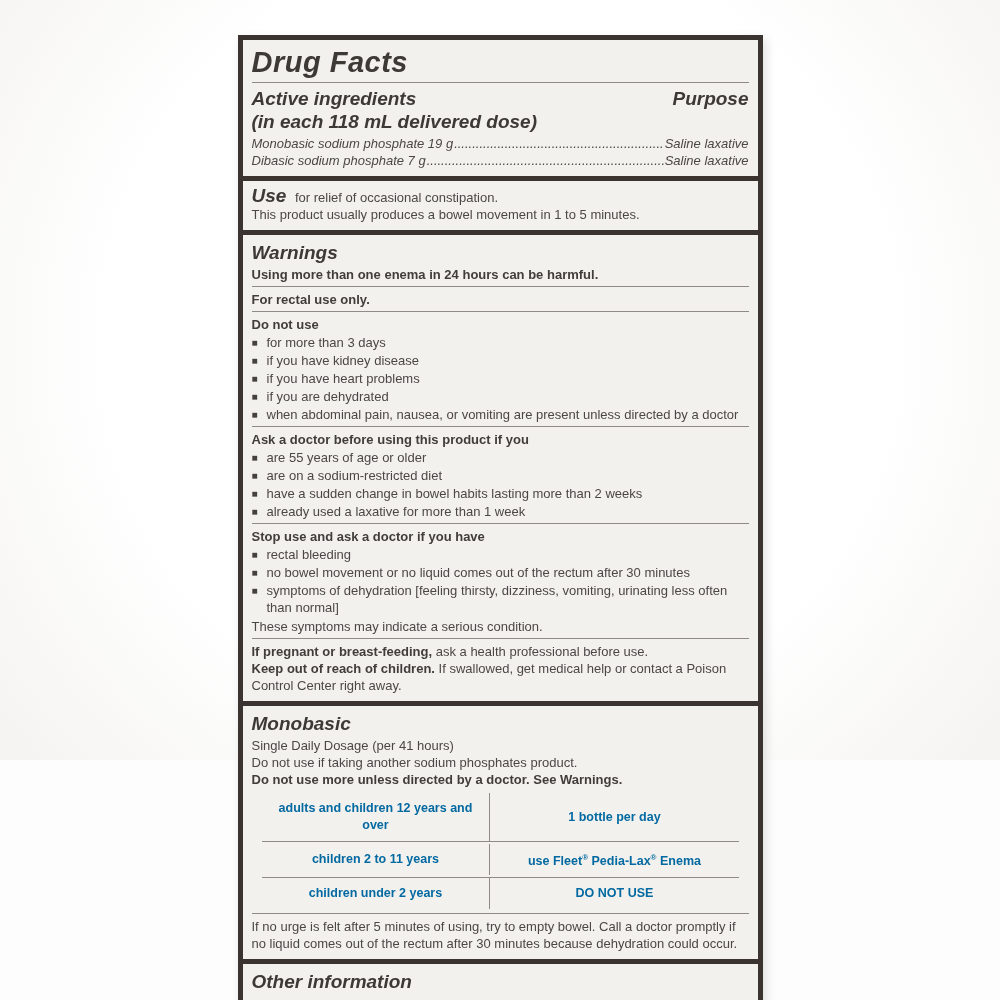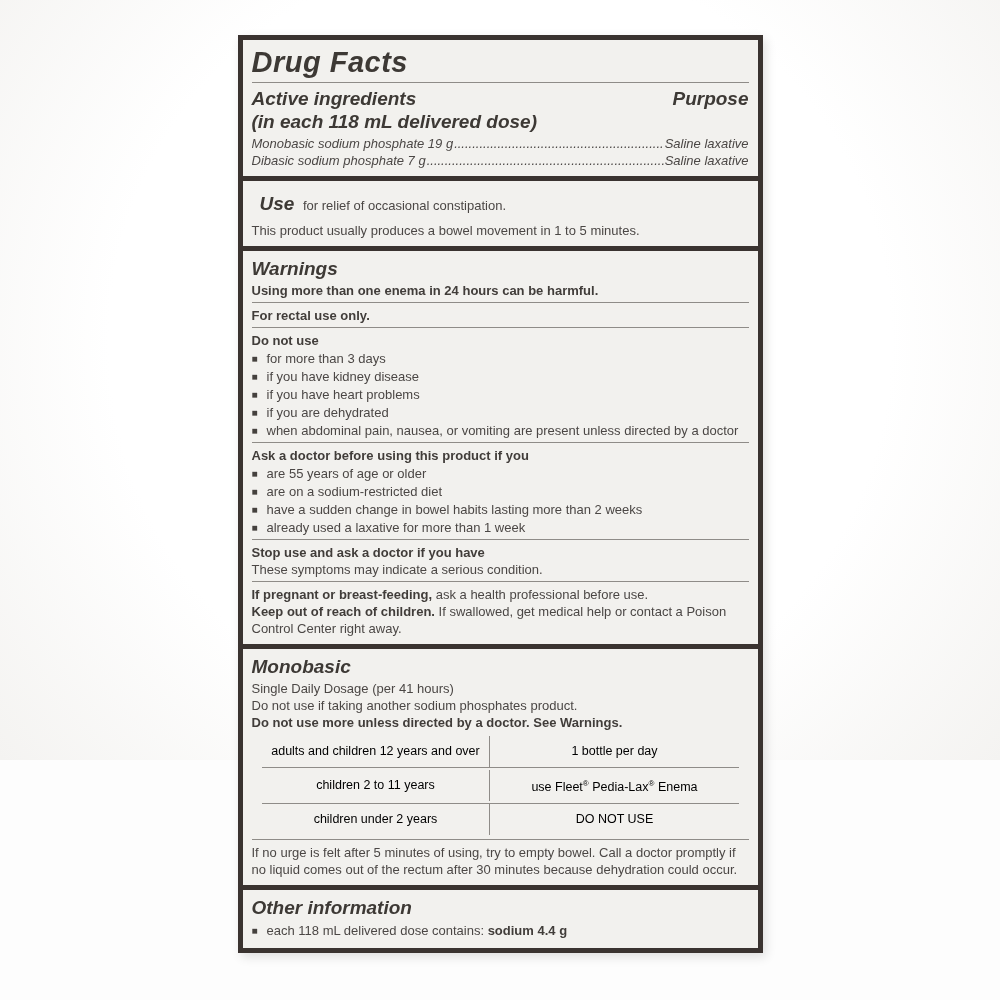--- a/index.html
+++ b/index.html
@@ -72,21 +72,21 @@
     align-items: baseline;
     white-space: nowrap;
     font-style: italic;
   }
   .leader {
     flex: 1;
     overflow: hidden;
     white-space: nowrap;
     margin: 0 1px;
   }
-  .inline-head-row { margin: 8px; }
+  .inline-head-row { margin: 0; }
   .inline-head {
     font-size: 19px;
     font-style: italic;
     font-weight: bold;
     color: #3d3935;
     margin-right: 5px;
   }
   .bold-line { font-weight: bold; color: #413d3a; }
   p { margin: 0; }
   ul.square-list {
@@ -102,23 +102,23 @@
   ul.square-list li::before {
     content: "■";
     position: absolute;
     left: 0;
     top: 0;
     font-size: 10px;
     color: #45413e;
   }
   .dose-table {
     margin: 5px 10px 4px 10px;
-    font-weight: normal;
+    font-weight: bold;
     font-size: 12.5px;
-    color: #000000;
+    color: #0369a1;
   }
   .dose-row {
     display: flex;
     align-items: center;
     text-align: center;
   }
   .dose-row + .dose-row { border-top: 1px solid #8f8c88; }
   .dose-age {
     width: 48%;
     border-right: 1px solid #8f8c88;
@@ -184,20 +184,25 @@
       <hr class="thin-rule">
       <p class="bold-line">Ask a doctor before using this product if you</p>
       <ul class="square-list">
         <li>are 55 years of age or older</li>
         <li>are on a sodium-restricted diet</li>
         <li>have a sudden change in bowel habits lasting more than 2 weeks</li>
         <li>already used a laxative for more than 1 week</li>
       </ul>
       <hr class="thin-rule">
       <p class="bold-line">Stop use and ask a doctor if you have</p>
+      <ul class="square-list">
+        <li>rectal bleeding</li>
+        <li>no bowel movement or no liquid comes out of the rectum after 30 minutes</li>
+        <li>symptoms of dehydration [feeling thirsty, dizziness, vomiting, urinating less often than normal]</li>
+      </ul>
       <p>These symptoms may indicate a serious condition.</p>
       <hr class="thin-rule">
       <p>
         <span class="bold-line">If pregnant or breast-feeding,</span>
         <span>ask a health professional before use.</span>
       </p>
       <p>
         <span class="bold-line">Keep out of reach of children.</span>
         <span>If swallowed, get medical help or contact a Poison Control Center right away.</span>
       </p>

